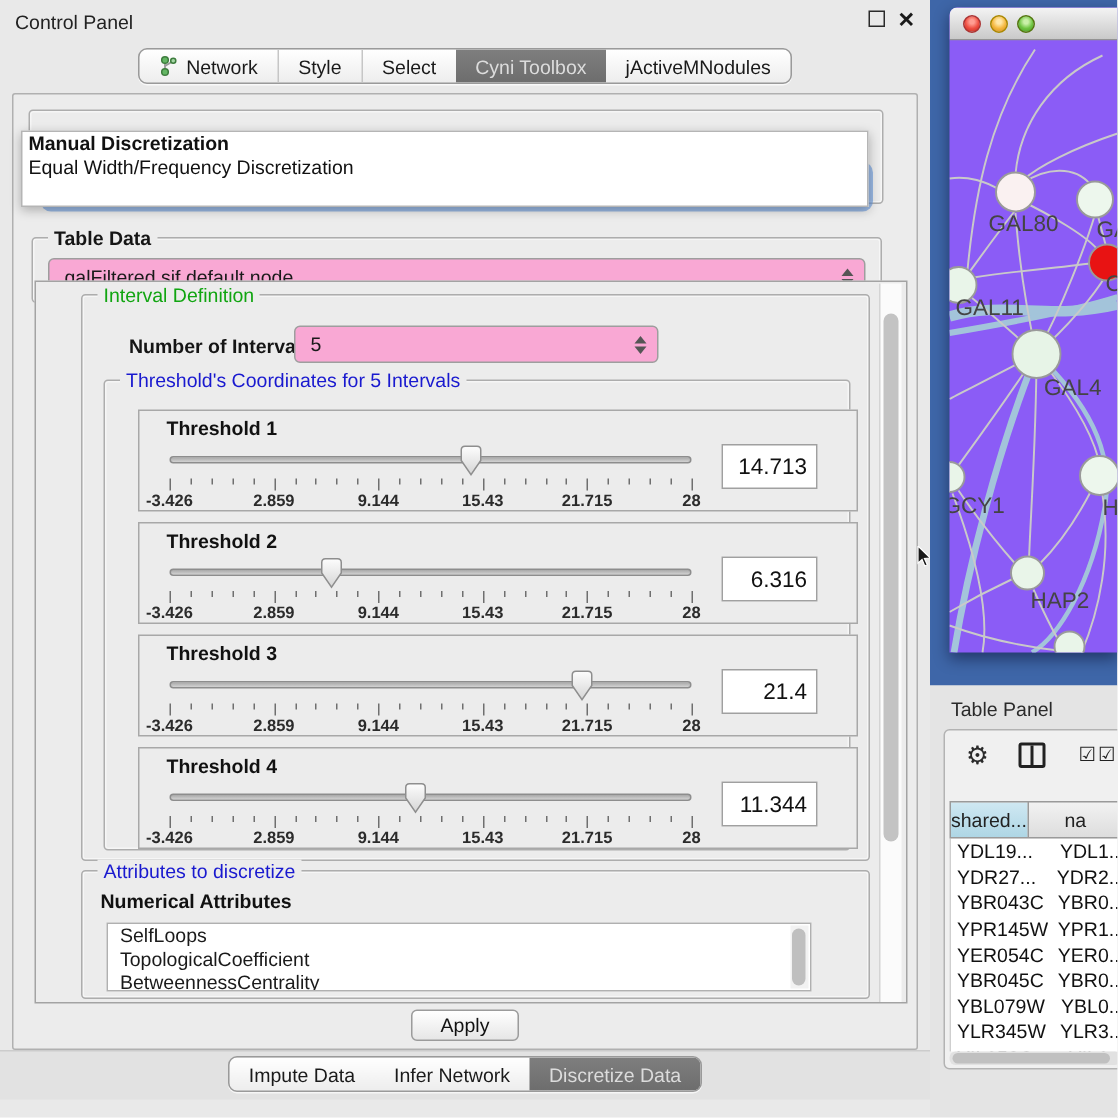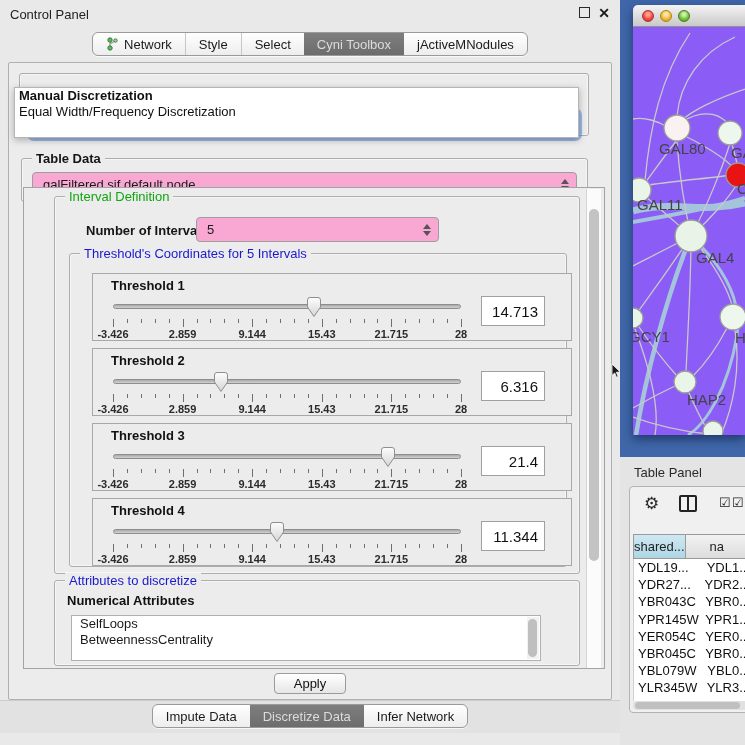--- a/index.html
+++ b/index.html
@@ -392,20 +392,21 @@
 </div>
         </div>
       </div>
 
       <div class="titled-group" style="left:30px; top:392px; width:526px; height:86px;">
         <span class="group-title gt-blue">Attributes to discretize</span>
         <span class="abs attr-subtitle" style="left:12px; top:12px;">Numerical Attributes</span>
         <div class="attr-list" style="left:16px; top:34px; width:470px; height:46px;">
           <div>
               <div class="attr-item">SelfLoops</div>
+              <div class="attr-item">TopologicalCoefficient</div>
               <div class="attr-item">BetweennessCentrality</div>
             </div>
           <div class="list-scroll">
               <div class="list-thumb"></div>
             </div>
         </div>
       </div>
 
       <div class="vscroll-track">
         <div class="vscroll-thumb" style="top:20px; height:352px;"></div>
@@ -414,25 +415,25 @@
 
     <button class="abs apply-btn">Apply</button>
   </div>
 
   <div class="abs bottom-band"></div>
   <div class="abs bottom-tabs">
     <div class="seg-control">
       <div class="seg">
           <span>Impute Data</span>
         </div>
+      <div class="seg">
+          <span>Infer Network</span>
+        </div>
       <div class="seg selected">
           <span>Discretize Data</span>
-        </div>
-      <div class="seg">
-          <span>Infer Network</span>
         </div>
     </div>
   </div>
 
   <svg class="abs" style="left:611px; top:364px;" width="11" height="15" viewBox="0 0 11 15">
     <path d="M1,0 L1,11.5 L3.7,9 L5.5,13.3 L7.2,12.5 L5.3,8.3 L9.2,8 Z" fill="#1a1a1a" stroke="#fff" stroke-width="0.8"></path>
   </svg>
 
   <div class="abs desktop"></div>
   <div class="abs net-window">

